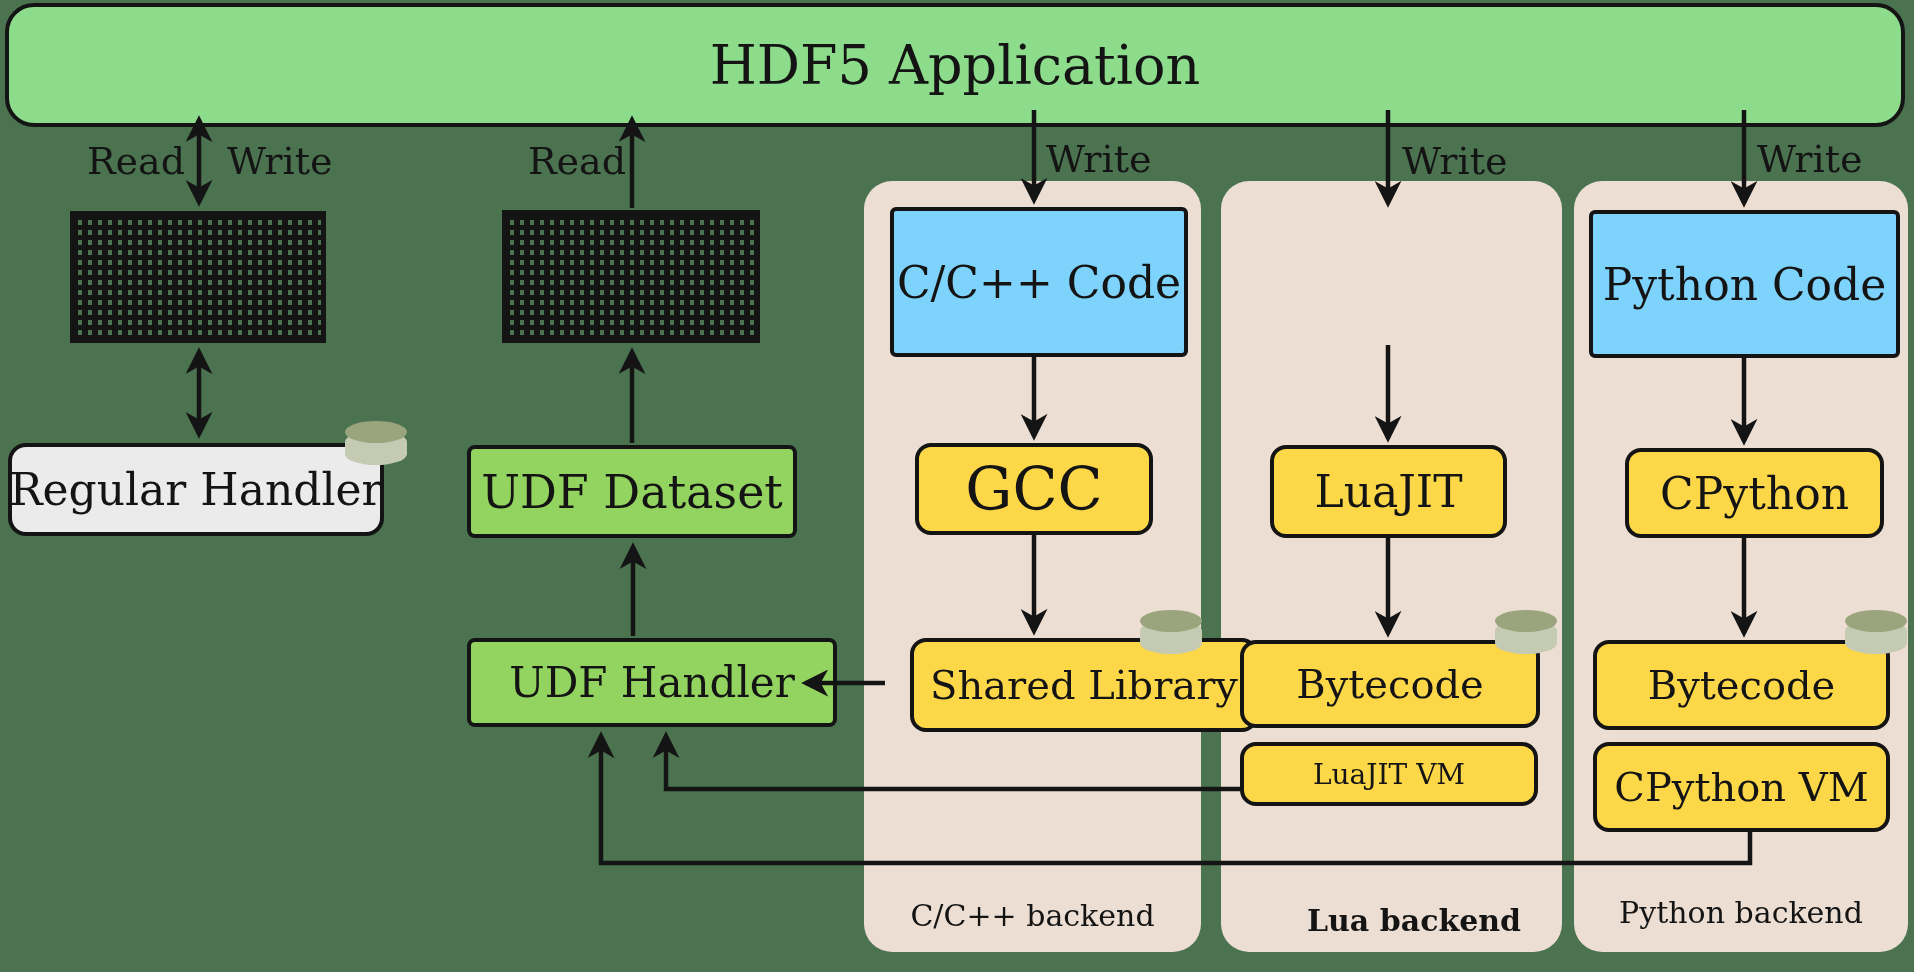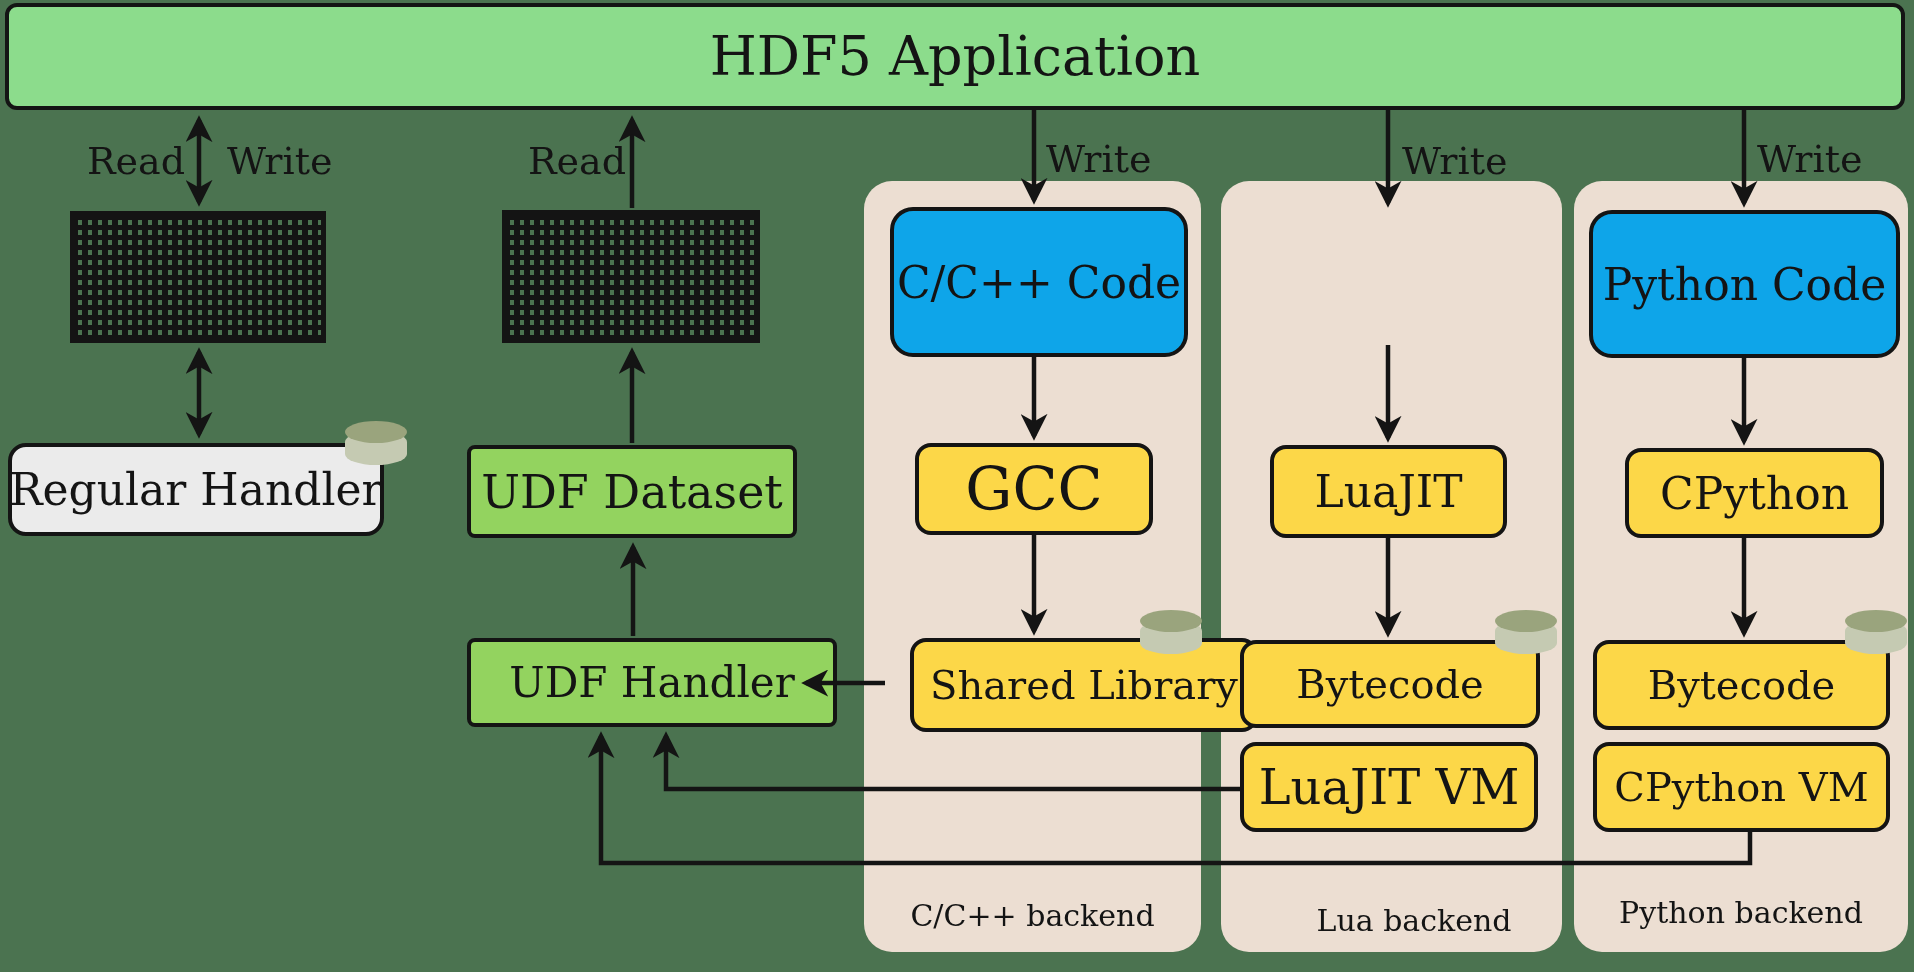--- a/index.html
+++ b/index.html
@@ -31,27 +31,27 @@
   .box{
     position:absolute;
     box-sizing:border-box;
     border:4px solid #141414;
     display:flex;align-items:center;justify-content:center;
     white-space:nowrap;
     z-index:3;
     color:#141414;
   }
   .banner{
-    left:5px;top:3px;width:1900px;height:107px;
-    background:#8cdc8c;border-radius:12px;
+    left:5px;top:3px;width:1900px;height:124px;
+    background:#8cdc8c;border-radius:29px;
     font-size:54px;
   }
   .box-gray{background:#ebebeb;border-radius:18px;}
   .box-green{background:#93d35f;border-radius:8px;}
-  .box-cream{background:#0ea5e9;border-radius:23px;}
+  .box-cream{background:#7dd3fc;border-radius:6px;}
   .box-yellow{background:#fcd748;border-radius:16px;}
   
   .grid-ds{
     position:absolute;
     z-index:3;
     background-color:#141414;
     border:5px solid #141414;
     box-sizing:border-box;
     background-image:
       repeating-linear-gradient(0deg, #141414 0 3px, transparent 3px 8px, #141414 8px 10px),
@@ -85,21 +85,21 @@
 </head>
 <body>
 
 <div class="stage">
 
   <div class="panel" style="left:864px;width:337px;"></div>
   <div class="panel" style="left:1221px;width:341px;"></div>
   <div class="panel" style="left:1574px;width:334px;"></div>
 
   <div class="panel-caption" style="left:864px;width:337px;top:898px;">C/C++ backend</div>
-  <div class="panel-caption" style="left:1221px;width:386px;top:903px;">Lua backend</div>
+  <div class="panel-caption" style="left:1221px;width:386px;top:903px;font-weight:bold;">Lua backend</div>
   <div class="panel-caption" style="left:1574px;width:334px;top:895px;">Python backend</div>
 
   <div class="box banner">HDF5 Application</div>
 
   <div class="lbl" style="left:87px;top:139px;">Read</div>
   <div class="lbl" style="left:227px;top:139px;">Write</div>
   <div class="lbl" style="left:528px;top:139px;">Read</div>
   <div class="lbl" style="left:1046px;top:137px;">Write</div>
   <div class="lbl" style="left:1402px;top:139px;">Write</div>
   <div class="lbl" style="left:1757px;top:137px;">Write</div>
@@ -111,21 +111,21 @@
 
   <div class="box box-green" style="left:467px;top:445px;width:330px;height:93px;font-size:46px;">UDF Dataset</div>
   <div class="box box-green" style="left:467px;top:638px;width:370px;height:89px;font-size:42px;">UDF Handler</div>
 
   <div class="box box-cream" style="left:890px;top:207px;width:298px;height:150px;font-size:44px;">C/C++ Code</div>
   <div class="box box-yellow" style="left:915px;top:443px;width:238px;height:92px;font-size:59px;">GCC</div>
   <div class="box box-yellow" style="left:910px;top:638px;width:348px;height:94px;font-size:40px;text-align:right;">Shared Library</div>
 
   <div class="box box-yellow" style="left:1270px;top:445px;width:237px;height:93px;font-size:44px;">LuaJIT</div>
   <div class="box box-yellow" style="left:1240px;top:640px;width:300px;height:88px;font-size:40px;">Bytecode</div>
-  <div class="box box-yellow" style="left:1240px;top:742px;width:298px;height:90px;font-size:48px;">LuaJIT VM</div>
+  <div class="box box-yellow" style="left:1240px;top:742px;width:298px;height:64px;font-size:28px;">LuaJIT VM</div>
 
   <div class="box box-cream" style="left:1589px;top:210px;width:311px;height:148px;font-size:44px;">Python Code</div>
   <div class="box box-yellow" style="left:1625px;top:448px;width:259px;height:90px;font-size:44px;">CPython</div>
   <div class="box box-yellow" style="left:1593px;top:640px;width:297px;height:90px;font-size:40px;">Bytecode</div>
   <div class="box box-yellow" style="left:1593px;top:742px;width:297px;height:90px;font-size:40px;">CPython VM</div>
 
   <div class="cyl" style="left:345px;top:421px;">
       <span class="cyl-body"></span>
       <span class="cyl-top"></span>
     </div>

